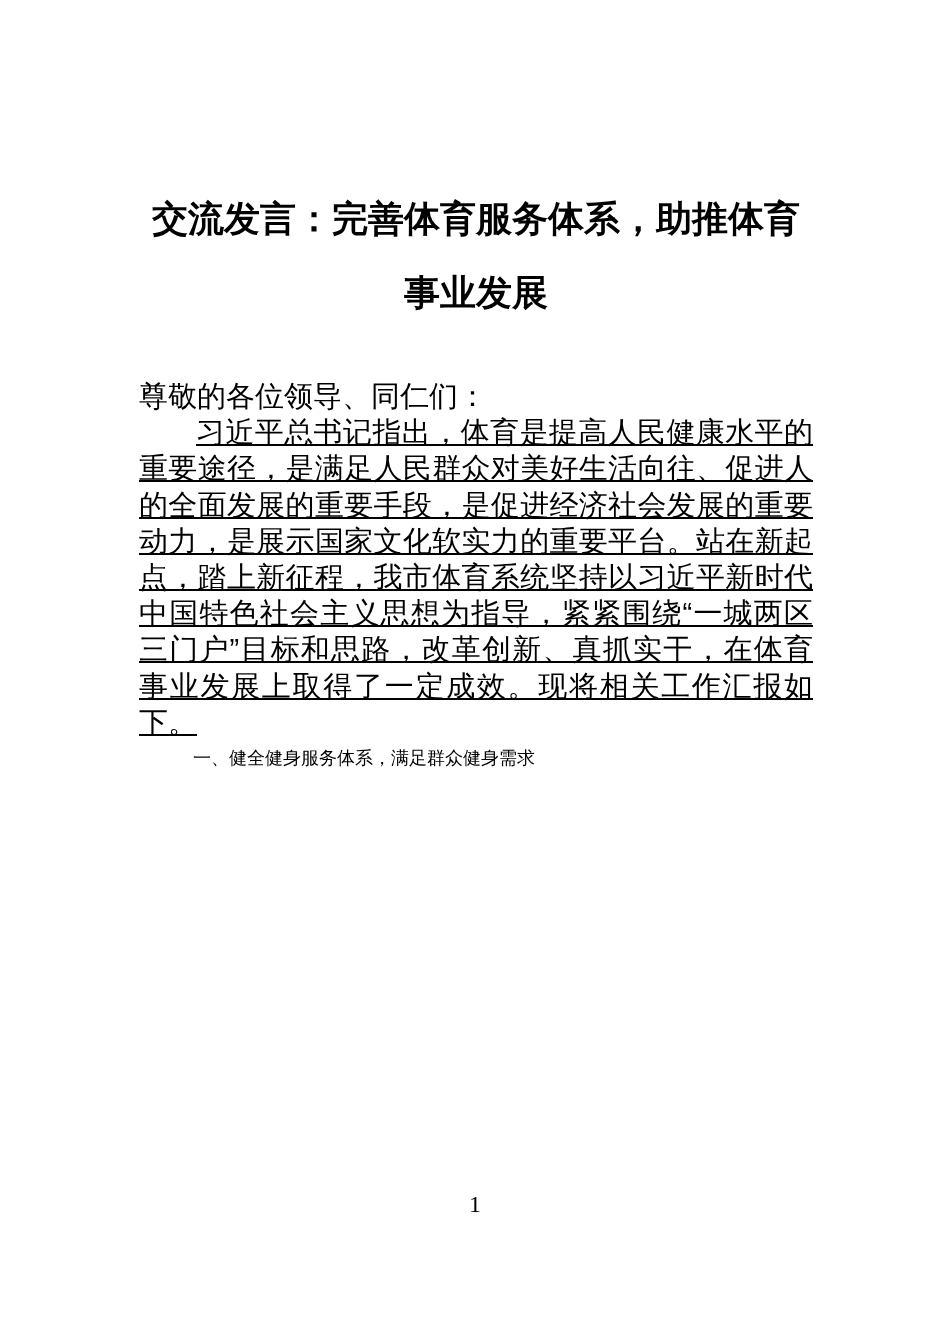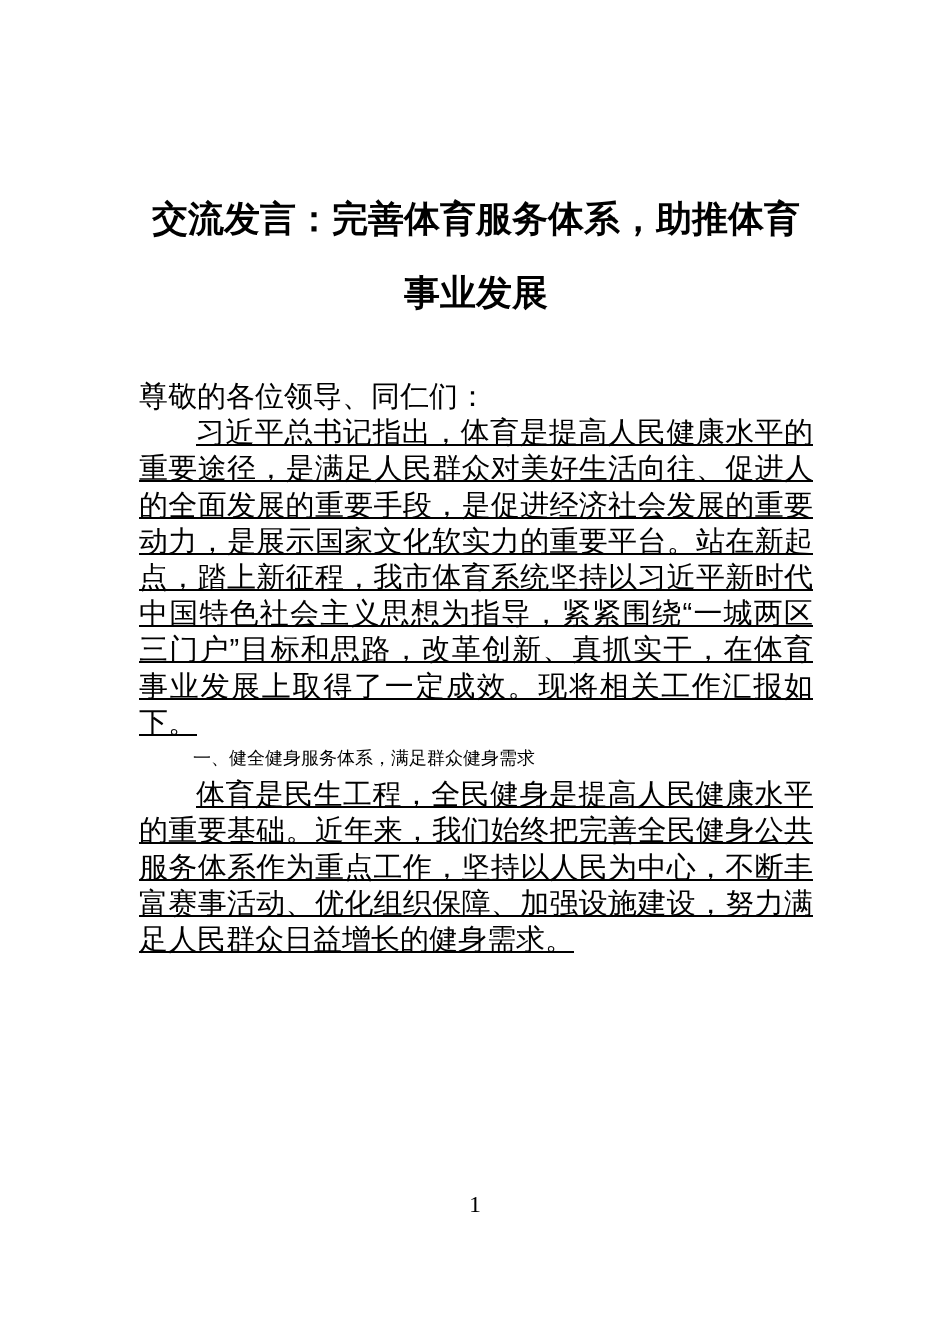--- a/index.html
+++ b/index.html
@@ -90,21 +90,20 @@
     </h1>
 
     <div class="body-block">
 
       <p class="para indent0">尊敬的各位领导、同仁们：</p>
 
       <p class="para indent2">习近平总书记指出，体育是提高人民健康水平的重要途径，是满足人民群众对美好生活向往、促进人的全面发展的重要手段，是促进经济社会发展的重要动力，是展示国家文化软实力的重要平台。站在新起点，踏上新征程，我市体育系统坚持以习近平新时代中国特色社会主义思想为指导，紧紧围绕“一城两区三门户”目标和思路，改革创新、真抓实干，在体育事业发展上取得了一定成效。现将相关工作汇报如下。</p>
 
       <p class="section-heading">一、健全健身服务体系，满足群众健身需求</p>
 
-      <p class="para indent2">体育是民生工程，全民健身是提高人民健康水平的重要基础。近年来，我们始终把完善全民健身公共服务体系作为重点工作，坚持以人民为中心，不断丰富赛事活动、优化组织保障、加强设施建设，努力满足人民群众日益增长的健身需求。</p>
 
 
     </div>
 
   </div>
 
   <div class="page-number">1</div>
 
 </div>
 

